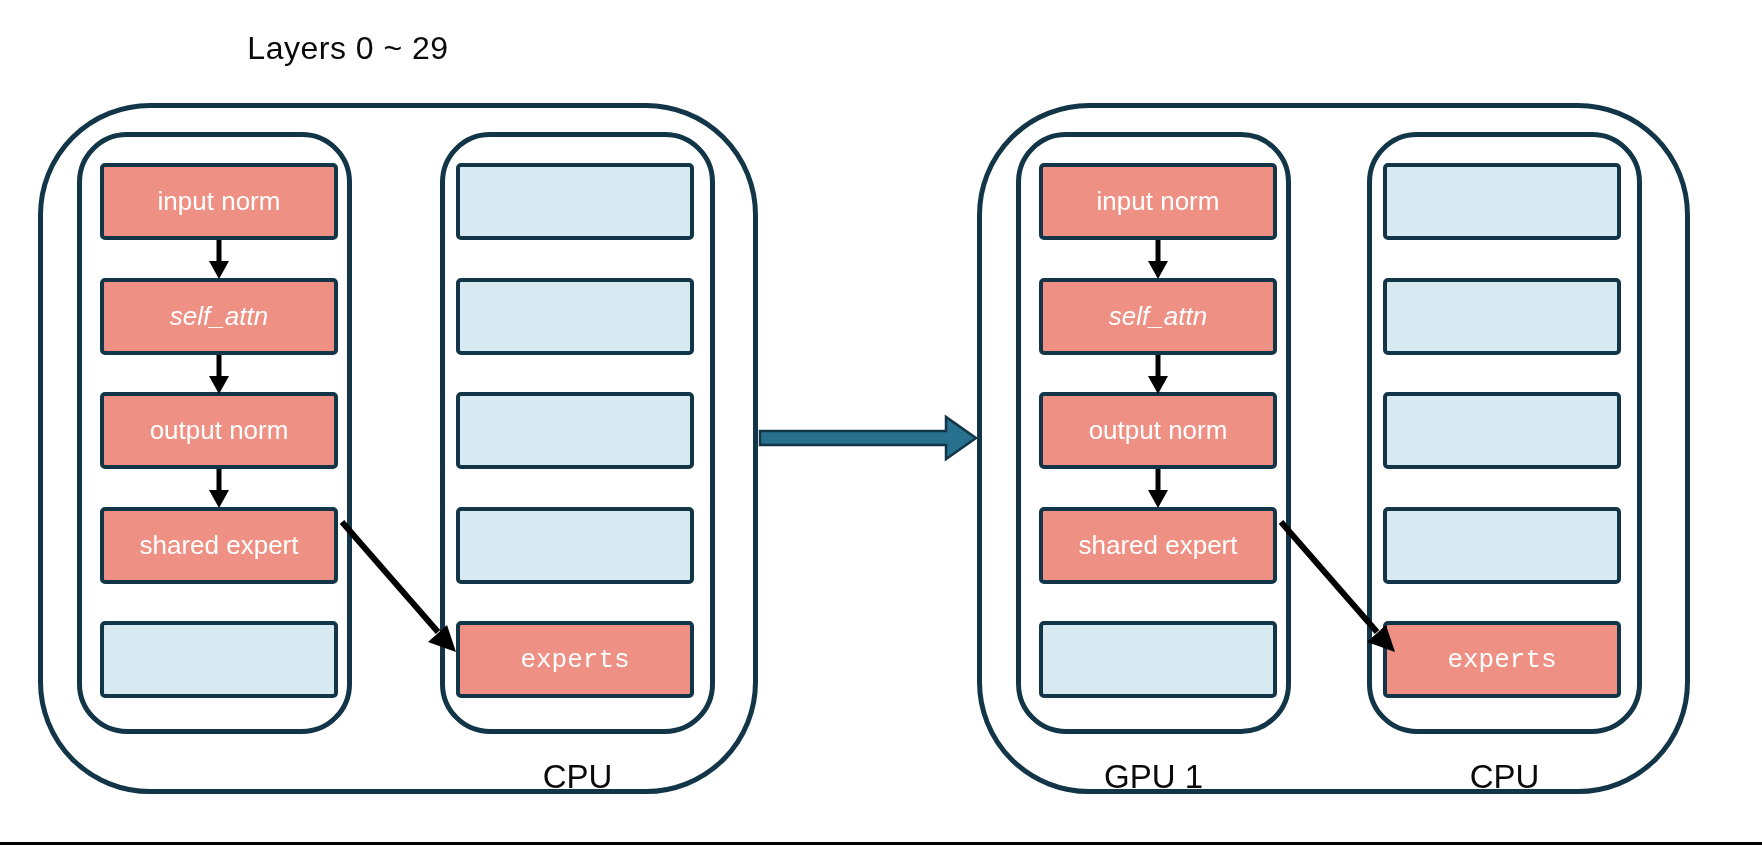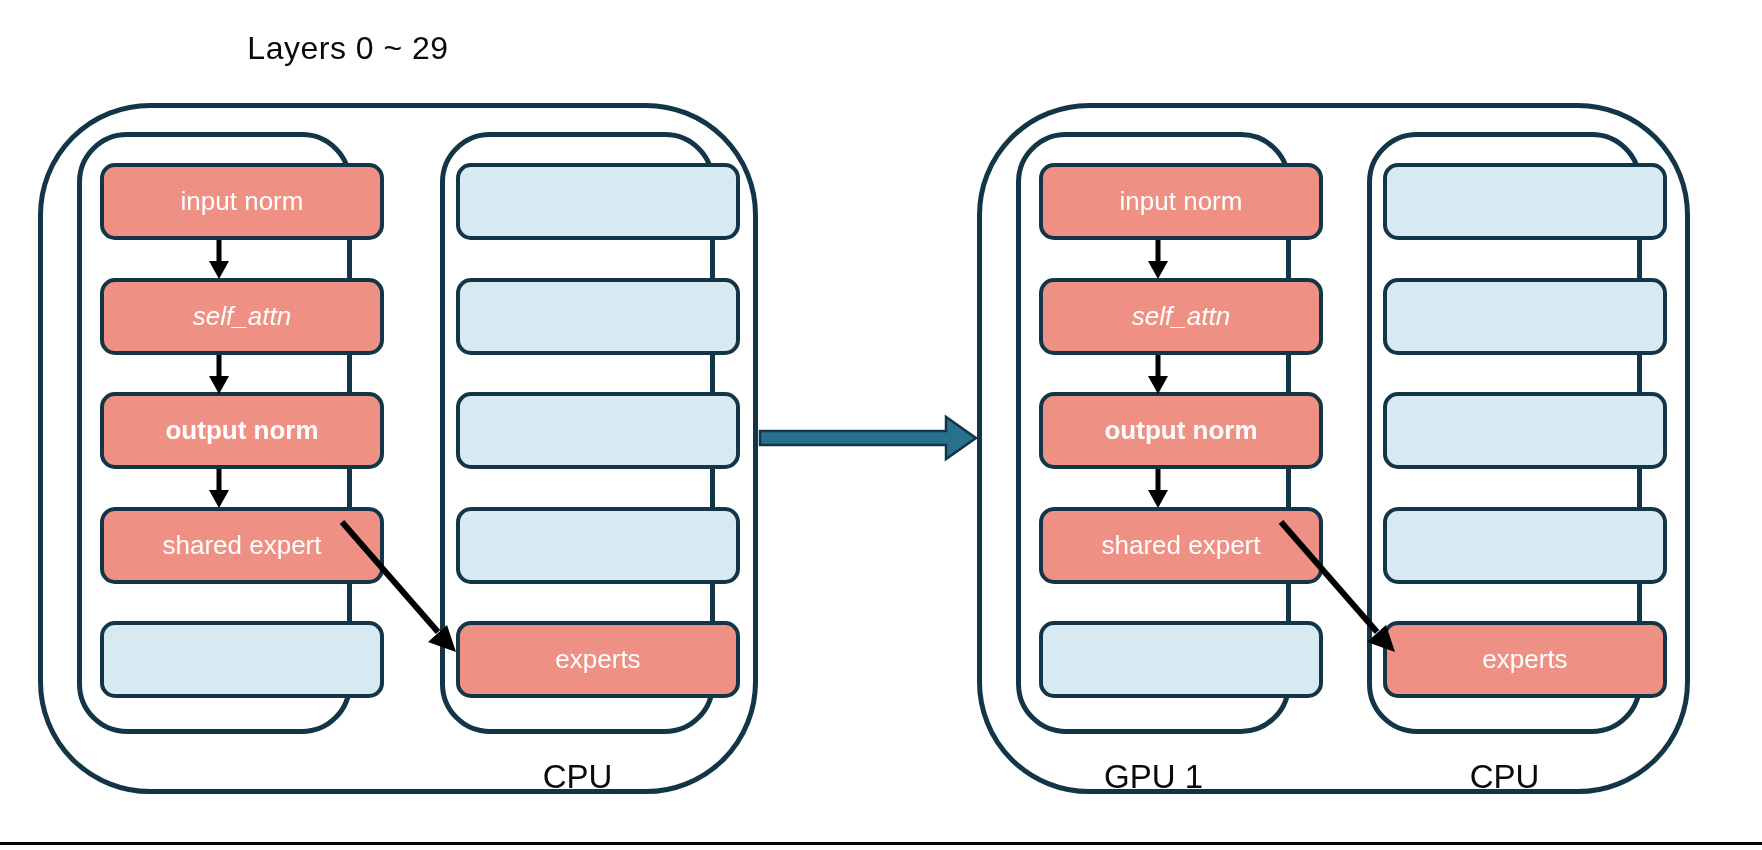--- a/index.html
+++ b/index.html
@@ -35,31 +35,31 @@
   .inner.g1-cpu{left:1367px;width:275px;}
   
   .group-title{
     position:absolute;top:30px;text-align:center;font-size:32px;color:var(--text-dark);
     letter-spacing:0.5px;
   }
   .group-title.t0{left:-12px;width:720px;}
   .group-title.t1{left:917px;width:713px;}
   
   .box{
-    position:absolute;width:284px;height:77px;border:4px solid var(--navy);
-    border-radius:15px;display:flex;align-items:center;justify-content:center;
+    position:absolute;width:238px;height:77px;border:4px solid var(--navy);
+    border-radius:5px;display:flex;align-items:center;justify-content:center;
     font-size:26px;color:var(--box-text);
   }
   .box.pink{background:var(--pink);}
   .box.blue{background:var(--blue);}
   .g0-gpu-col{left:100px;}
   .g0-cpu-col{left:456px;}
   .g1-gpu-col{left:1039px;}
   .g1-cpu-col{left:1383px;}
-  .slot1{top:163px;} .slot2{top:278px;font-style:italic;} .slot3{top:392px;font-weight:bold;} .slot4{top:507px;} .slot5{top:621px;}
+  .slot1{top:163px;} .slot2{top:278px;font-style:italic;} .slot3{top:392px;} .slot4{top:507px;} .slot5{top:621px;font-family:Liberation Mono, monospace;}
   
   .dev-label{
     position:absolute;top:758px;text-align:center;font-size:33px;color:var(--text-dark);
   }
   .dl-g0-gpu{left:77px;width:275px;}
   .dl-g0-cpu{left:440px;width:275px;}
   .dl-g1-gpu{left:1016px;width:275px;}
   .dl-g1-cpu{left:1367px;width:275px;}
   
   .arrow-svg{position:absolute;}

